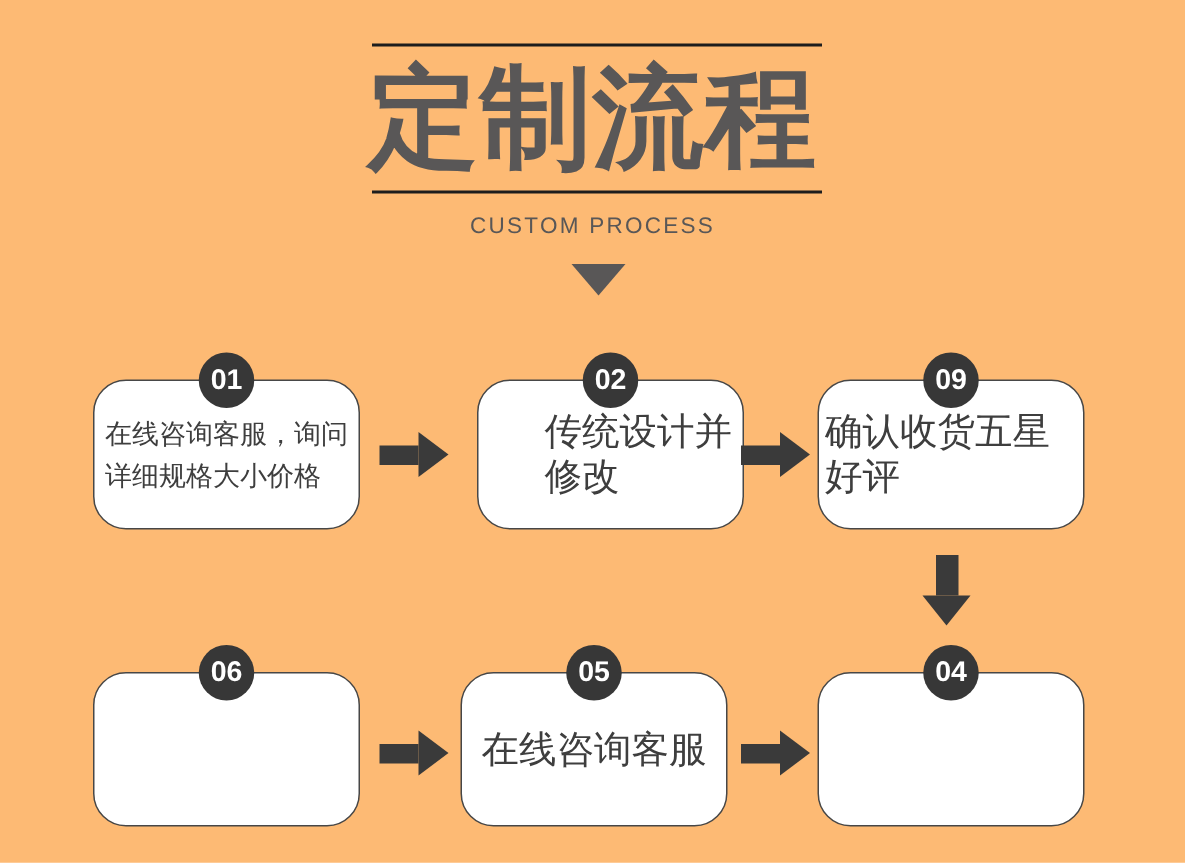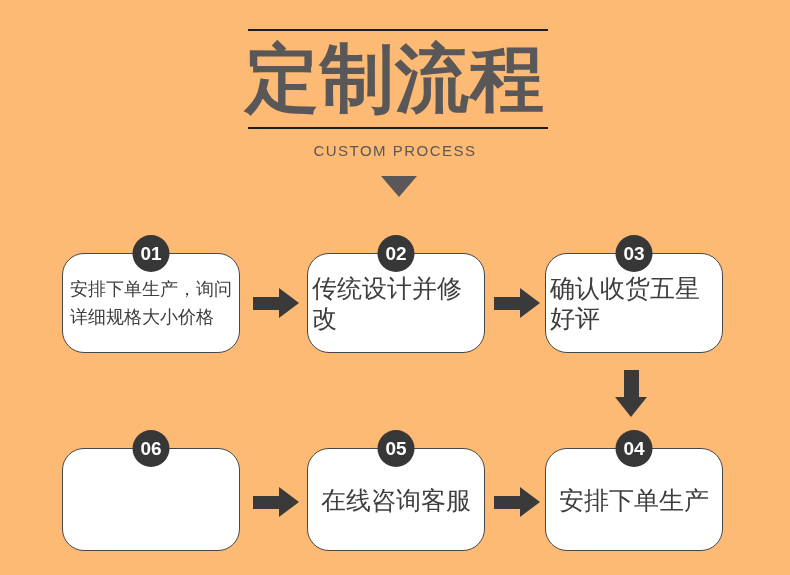--- a/index.html
+++ b/index.html
@@ -94,21 +94,21 @@
     white-space: pre-line;
     padding: 0 4px;
   }
   .step-text.two-line {
     font-size: 18px;
     line-height: 28px;
   }
 
   
   .pos-s1 { left: 62px;  top: 253px; }
-  .pos-s2 { left: 307px; top: 253px; }
+  .pos-s2 { left: 318px; top: 253px; padding-left: 40px; }
   .pos-s3 { left: 545px; top: 253px; }
   .pos-s6 { left: 62px;  top: 448px; }
   .pos-s5 { left: 307px; top: 448px; }
   .pos-s4 { left: 545px; top: 448px; }
 
   
   .arrow-right {
     position: absolute;
     display: flex;
     align-items: center;
@@ -152,41 +152,41 @@
 <div class="canvas">
 
   <div class="rule rule-top"></div>
   <h1 class="page-title">定制流程</h1>
   <div class="rule rule-bottom"></div>
   <div class="page-subtitle">CUSTOM PROCESS</div>
   <div class="tri-down"></div>
 
   <div class="step pos-s1">
     <span class="badge">01</span>
-    <span class="step-text two-line">安排下单生产，询问
+    <span class="step-text two-line">在线咨询客服，询问
 详细规格大小价格</span>
   </div>
 
   <div class="arrow-right pos-a1">
     <span class="stem"></span>
     <span class="head"></span>
   </div>
 
   <div class="step pos-s2">
     <span class="badge">02</span>
     <span class="step-text">传统设计并修改</span>
   </div>
 
   <div class="arrow-right pos-a2">
     <span class="stem"></span>
     <span class="head"></span>
   </div>
 
   <div class="step pos-s3">
-    <span class="badge">03</span>
+    <span class="badge">09</span>
     <span class="step-text">确认收货五星好评</span>
   </div>
 
   <div class="arrow-down">
     <span class="stem"></span>
     <span class="head"></span>
   </div>
 
   <div class="step row2 pos-s6">
     <span class="badge">06</span>
@@ -202,16 +202,15 @@
     <span class="step-text">在线咨询客服</span>
   </div>
 
   <div class="arrow-right pos-a4">
     <span class="stem"></span>
     <span class="head"></span>
   </div>
 
   <div class="step row2 pos-s4">
     <span class="badge">04</span>
-    <span class="step-text">安排下单生产</span>
   </div>
 
 </div>
 
 </body></html>

